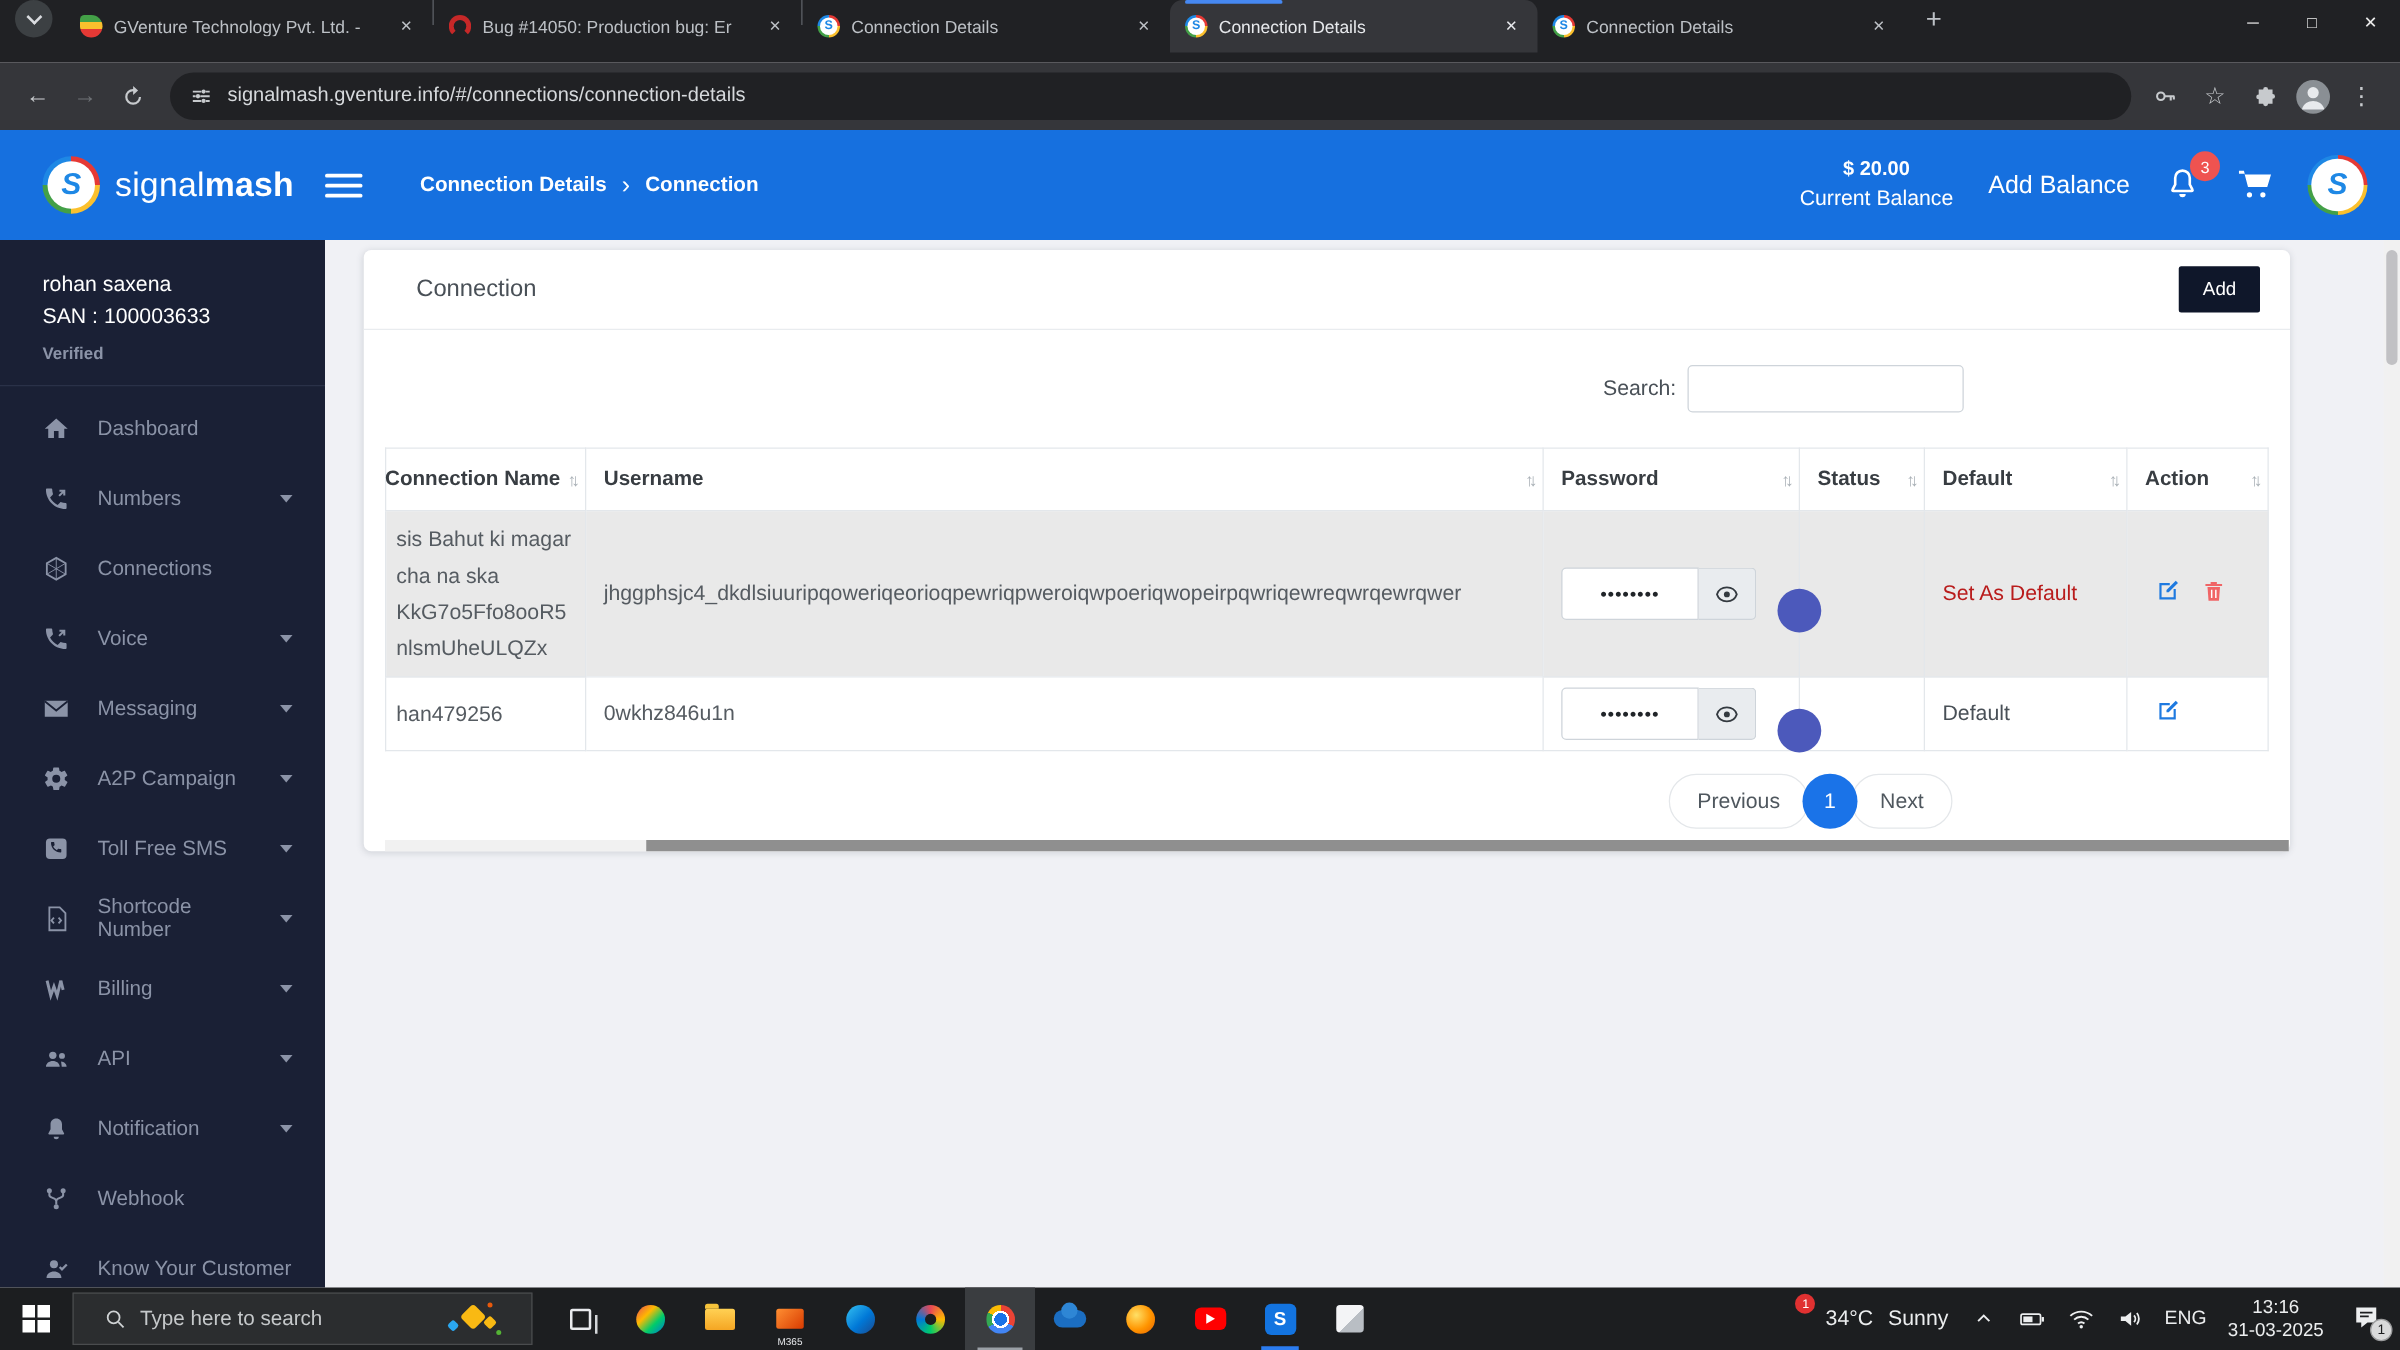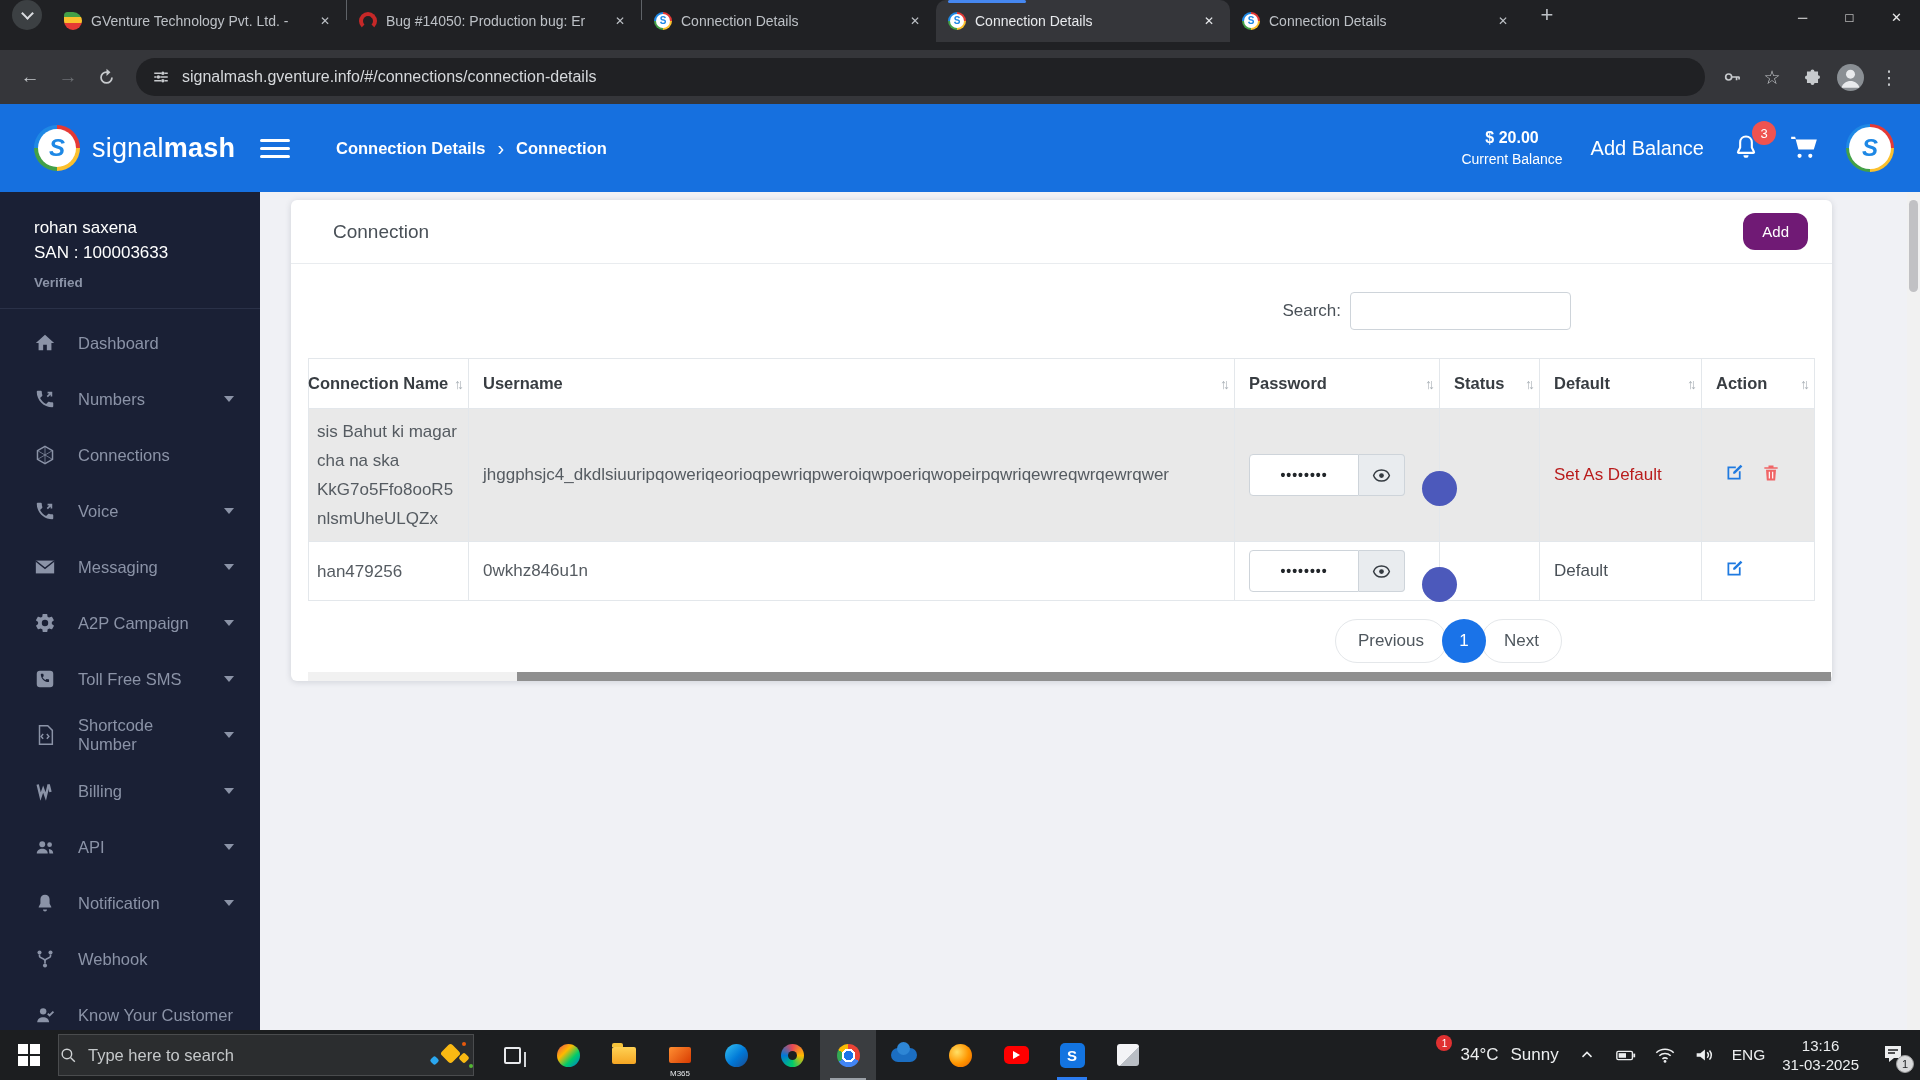--- a/index.html
+++ b/index.html
@@ -48,21 +48,21 @@
   .biglogo span{ position:relative; z-index:1; color:#1e88e5; font-weight:bold; font-size:24px; font-style:italic;}
   .brandtext { font-size:27px; letter-spacing:.2px;}
   .brandtext b { font-weight:700; }
   .hamburger { width:30px; display:flex; flex-direction:column; gap:5px;}
   .hamburger i { height:3px; background:#fff; border-radius:2px; display:block;}
   .breadcrumb { margin-left:30px; font-size:16.5px; font-weight:700; display:flex; align-items:center; gap:12px;}
   .crumb-sep { font-size:20px; font-weight:400;}
   .hdr-right { margin-left:auto; display:flex; align-items:center; gap:28px; padding-right:26px;}
   .balance { text-align:center; }
   .balance .amt { font-size:16px; font-weight:700;}
-  .balance .lbl { font-size:14px; margin-top:4px;}
+  .balance .lbl { font-size:17px; margin-top:4px;}
   .addbal { font-size:20px; font-weight:400;}
   .bellwrap { position:relative; width:30px; height:30px;}
   .badge-red { position:absolute; top:-12px; right:-14px; min-width:24px; height:24px; border-radius:50%; background:#ef5350;
     color:#fff; font-size:13px; display:flex; align-items:center; justify-content:center;}
   .hdr-avatar { width:48px; height:48px; border-radius:50%; position:relative;
     background:conic-gradient(#e53935 0 25%,#fbc02d 0 50%,#43a047 0 75%,#1e88e5 0 100%); display:flex; align-items:center; justify-content:center;}
   .hdr-avatar::before { content:""; position:absolute; inset:3px; background:#fff; border-radius:50%;}
   .hdr-avatar span { position:relative; z-index:1; color:#1e88e5; font-weight:bold; font-size:24px; font-style:italic;}
 
   
@@ -79,21 +79,21 @@
   .sbar-black { position:absolute; left:306px; top:0; width:7px; height:714px; background:#0c0c0c;}
 
   .main { flex:1; position:relative; background:#f0f1f5; overflow:hidden;}
   .vscroll { position:absolute; right:0; top:0; width:13px; bottom:0; background:#f1f1f1;}
   .vthumb { position:absolute; left:2px; right:2px; top:8px; height:92px; background:#c1c1c4; border-radius:5px;}
 
   .card { position:absolute; left:31px; top:8px; width:1541px; height:481px; background:#fff; border-radius:6px;
     box-shadow:0 1px 6px rgba(60,70,90,.18);}
   .cardheader { height:64px; display:flex; align-items:center; padding:0 24px 0 42px; border-bottom:1px solid #e9ecef;}
   .cardtitle { font-size:19px; color:#495057;}
-  .addbtn { margin-left:auto; background:#701a75; color:#fff; border:none; border-radius:12px; font-size:15px; padding:10px 19px;
+  .addbtn { margin-left:auto; background:#0f172a; color:#fff; border:none; border-radius:2px; font-size:15px; padding:10px 19px;
     font-family:"Liberation Sans",sans-serif;}
   .searchrow { height:94px; display:flex; align-items:center; justify-content:flex-end; padding-right:261px; gap:9px;
     font-size:17px; color:#495057;}
   .searchinput { width:221px; height:38px; border:1px solid #ced4da; border-radius:4px; font-size:16px; padding:0 10px;}
 
   .ctable { border-collapse:collapse; margin:0 17px; width:1506px; table-layout:fixed; font-size:17px; color:#555b61;}
   .ctable th, .ctable td { border:1px solid #e3e7eb; padding:8px 14px; text-align:left; vertical-align:middle;}
   .ctable th { font-weight:700; color:#383d42; font-size:16.5px; height:50px; position:relative;}
   .sort { position:absolute; right:8px; top:50%; transform:translateY(-50%); color:#a9b0b6; font-size:14px; letter-spacing:-4px; font-weight:400;}
   .row-gray td { background:#e9e9e9;}
@@ -122,22 +122,22 @@
   .pagecircle { width:44px; height:44px; border-radius:50%; background:#1a73e8; color:#fff; font-size:17px;
     display:flex; align-items:center; justify-content:center; margin:0 -5px; position:relative; z-index:2;}
   .hscroll { position:absolute; left:17px; right:1px; bottom:8px; height:9px; background:#f1f1f1;}
   .hthumb { position:absolute; left:209px; right:0; top:0; bottom:0; background:#8f8f8f;}
 
   
   .taskbar { position:absolute; left:0; right:0; bottom:0; height:50px; background:#1c1e20; display:flex; align-items:center; color:#eceeef;}
   .startbtn { width:58px; height:50px; display:flex; align-items:center; justify-content:center;}
   .winlogo { display:grid; grid-template-columns:10px 10px; grid-template-rows:10px 10px; gap:2px;}
   .winlogo i { background:#fff; display:block;}
-  .tsearch { width:416px; height:42px; background:#2b2d2f; border:1px solid #4a4c4e; display:flex; align-items:center;
-    padding:0 0; gap:10px;}
+  .tsearch { width:368px; height:42px; background:#2b2d2f; border:1px solid #4a4c4e; display:flex; align-items:center;
+    padding:0 24px; gap:10px;}
   .tsearch input { flex:1; background:transparent; border:none; outline:none; color:#cfd2d4; font-size:16.5px;
     font-family:"Liberation Sans",sans-serif;}
   .tsearch input::placeholder { color:#c5c8ca;}
   .sparkles { position:relative; width:44px; height:30px; flex:none;}
   .sp { position:absolute; background:#f9b913; transform:rotate(45deg);}
   .sp1 { width:15px; height:15px; left:14px; top:6px; border-radius:3px;}
   .sp2 { width:8px; height:8px; left:31px; top:14px; border-radius:2px;}
   .sp3 { width:7px; height:7px; left:2px; top:17px; background:#2aa7f0; border-radius:2px;}
   .spd1 { position:absolute; width:4px; height:4px; border-radius:50%; background:#e8590c; left:33px; top:2px;}
   .spd2 { position:absolute; width:4px; height:4px; border-radius:50%; background:#54b435; left:40px; top:24px;}

